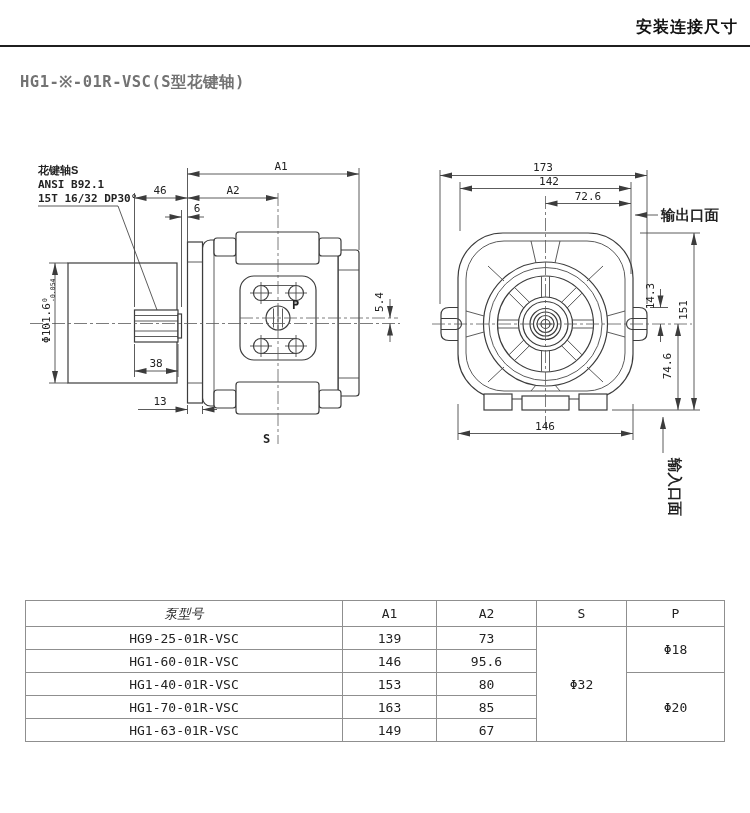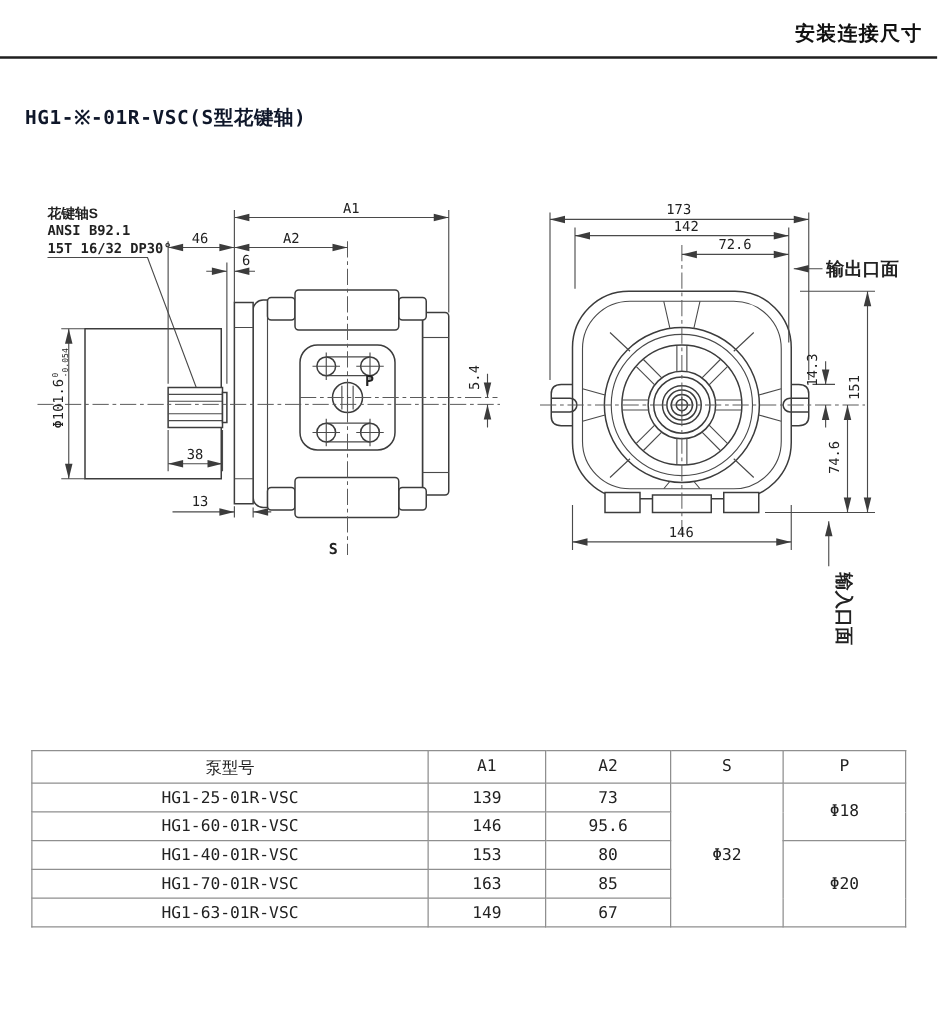--- a/index.html
+++ b/index.html
@@ -3,21 +3,21 @@
 <meta charset="utf-8">
 <style>
   html,body{margin:0;padding:0;background:#ffffff;}
   #page{position:relative;width:750px;height:813px;background:#ffffff;overflow:hidden;
         font-family:"Liberation Sans",sans-serif;color:#1c1c1c;}
   .abs{position:absolute;}
   
   #sec-title{top:17px;right:12px;font-size:16px;font-weight:bold;letter-spacing:1px;color:#111;}
   #hrule{top:45px;left:0;width:750px;height:2px;background:#1f1f1f;}
   #doc-title{top:70px;left:20px;font-size:15.5px;font-weight:bold;
-             font-family:"DejaVu Sans Mono","Liberation Sans",sans-serif;letter-spacing:0.5px;color:#0f172a;margin-top:12px;}
+             font-family:"DejaVu Sans Mono","Liberation Sans",sans-serif;letter-spacing:0.5px;color:#737373;}
   
   svg text{fill:#222;}
   .out{stroke:#3c3c3c;stroke-width:1.2;fill:none;}
   .outf{stroke:#3c3c3c;stroke-width:1.2;fill:#ffffff;}
   .thin{stroke:#4a4a4a;stroke-width:0.9;fill:none;}
   .dim{stroke:#4a4a4a;stroke-width:0.9;fill:none;}
   .cl{stroke:#5a5a5a;stroke-width:0.8;fill:none;stroke-dasharray:13 3 3 3;}
   .dt{font:11px "DejaVu Sans Mono",monospace;}
   .dts{font:6.5px "DejaVu Sans Mono",monospace;}
   .dtb{font:bold 12px "DejaVu Sans Mono",monospace;}
@@ -265,30 +265,30 @@
   <table id="spec-table" class="abs">
     <colgroup>
       <col style="width:317px">
         <col style="width:94px">
         <col style="width:100px">
       <col style="width:90px">
         <col style="width:98px">
     </colgroup>
     <thead>
       <tr>
-        <th style="font-family:'Liberation Sans',sans-serif;">泵型号</th>
+        <th style="font-family:'Liberation Sans',sans-serif;font-style:italic;">泵型号</th>
         <th>A1</th>
         <th>A2</th>
         <th>S</th>
         <th>P</th>
       </tr>
     </thead>
     <tbody>
       <tr>
-        <td>HG1-25-01R-VSC</td>
+        <td>HG9-25-01R-VSC</td>
         <td>139</td>
         <td>73</td>
         <td rowspan="5">Φ32</td>
         <td rowspan="2">Φ18</td>
       </tr>
       <tr>
         <td>HG1-60-01R-VSC</td>
         <td>146</td>
         <td>95.6</td>
       </tr>

